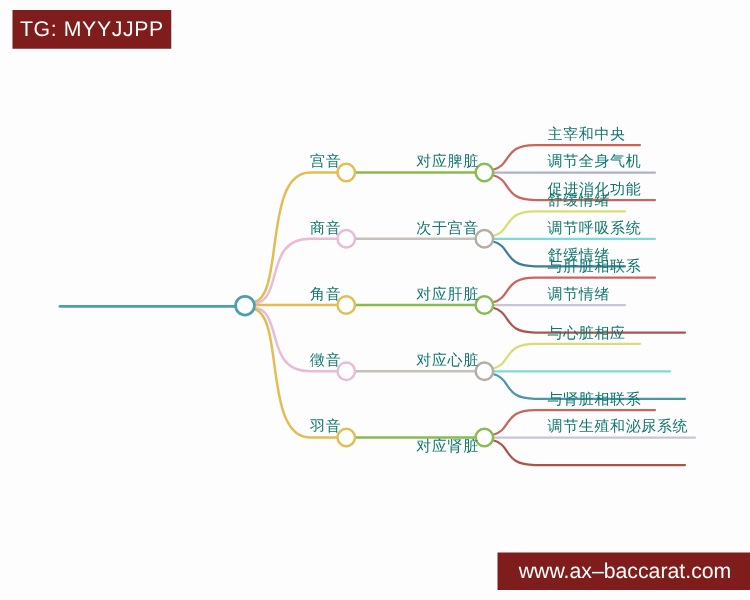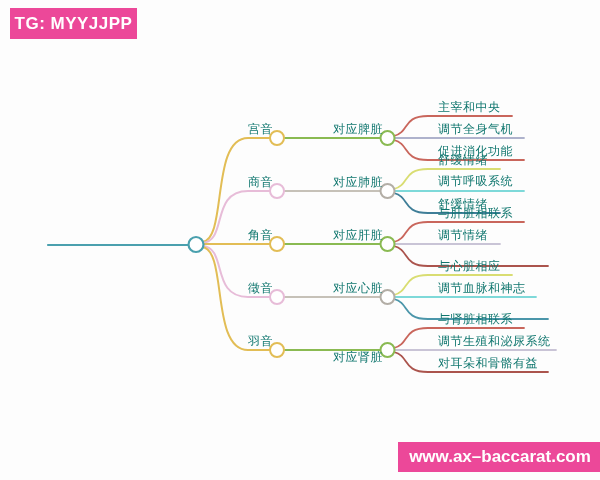--- a/index.html
+++ b/index.html
@@ -8,22 +8,22 @@
     font-family:"Liberation Sans","DejaVu Sans",sans-serif;
   }
   .stage{position:absolute;inset:0;}
   svg.wires{position:absolute;left:0;top:0;}
   .node{
     position:absolute;color:#0f766e;font-size:12px;line-height:14px;
     white-space:nowrap;letter-spacing:0.5px;
   }
   .node.root{font-size:11px;letter-spacing:0;}
   .badge{
-    position:absolute;background:#ec4899;color:#fff;
-    display:flex;align-items:center;justify-content:center;font-weight:bold;
+    position:absolute;background:#7f1d1d;color:#fff;
+    display:flex;align-items:center;justify-content:center;
   }
   .badge.tg{left:10px;top:8px;width:127px;height:31px;font-size:17px;letter-spacing:0.5px;}
   .badge.site{left:398px;top:442px;width:204px;height:30px;font-size:17px;}
 </style>
 </head>
 <body>
 
 <div class="stage">
 
 <svg class="wires" width="600" height="480" viewBox="0 0 600 480" fill="none" stroke-linecap="round">
@@ -74,39 +74,37 @@
 </svg>
 
 
 <div class="node" style="left:248px;top:122px;">宫音</div>
 <div class="node" style="left:248px;top:175px;">商音</div>
 <div class="node" style="left:248px;top:228px;">角音</div>
 <div class="node" style="left:248px;top:281px;">徵音</div>
 <div class="node" style="left:248px;top:334px;">羽音</div>
 
 <div class="node" style="left:333px;top:122px;">对应脾脏</div>
-<div class="node" style="left:333px;top:175px;">对应肺脏</div>
+<div class="node" style="left:333px;top:175px;">次于宫音</div>
 <div class="node" style="left:333px;top:228px;">对应肝脏</div>
 <div class="node" style="left:333px;top:281px;">对应心脏</div>
 <div class="node" style="left:333px;top:350px;">对应肾脏</div>
 
 <div class="node" style="left:438px;top:100px;">主宰和中央</div>
 <div class="node" style="left:438px;top:122px;">调节全身气机</div>
 <div class="node" style="left:438px;top:144px;">促进消化功能</div>
 
 <div class="node" style="left:438px;top:153px;">舒缓情绪</div>
-<div class="node" style="left:438px;top:175px;font-family:Liberation Mono, monospace;">调节呼吸系统</div>
+<div class="node" style="left:438px;top:175px;">调节呼吸系统</div>
 <div class="node" style="left:438px;top:197px;">舒缓情绪</div>
 
 <div class="node" style="left:438px;top:206px;">与肝脏相联系</div>
 <div class="node" style="left:438px;top:228px;">调节情绪</div>
 
 <div class="node" style="left:438px;top:259px;">与心脏相应</div>
-<div class="node" style="left:438px;top:281px;">调节血脉和神志</div>
 
 <div class="node" style="left:438px;top:312px;">与肾脏相联系</div>
 <div class="node" style="left:438px;top:334px;">调节生殖和泌尿系统</div>
-<div class="node" style="left:438px;top:356px;">对耳朵和骨骼有益</div>
 
 <div class="badge tg">TG: MYYJJPP</div>
 <div class="badge site">www.ax–baccarat.com</div>
 
 </div>
 
 </body></html>

